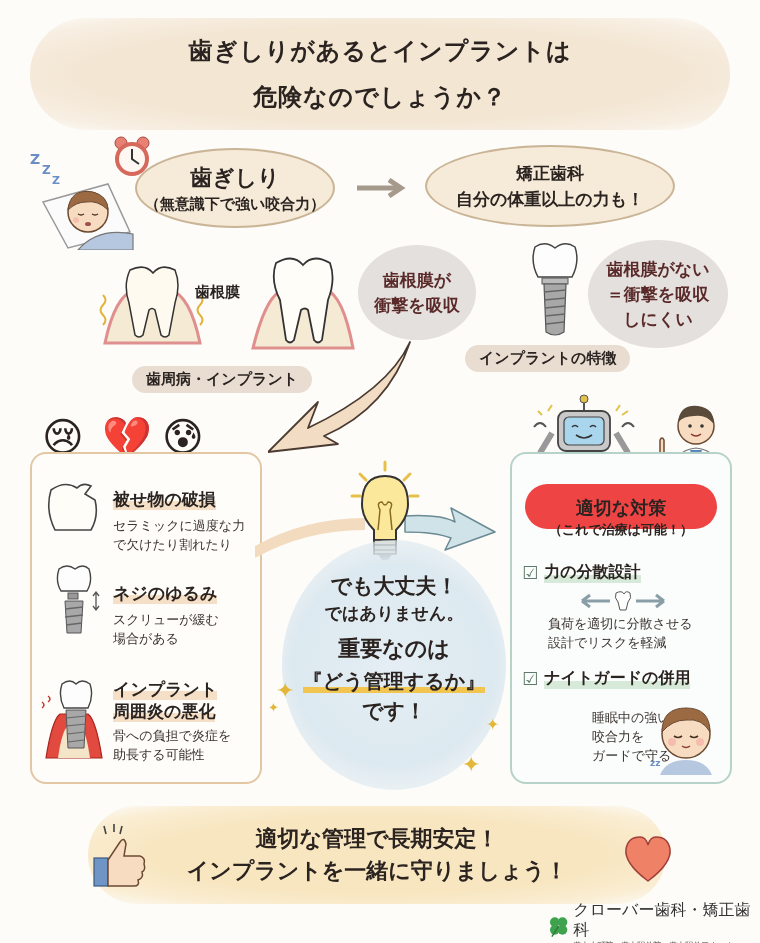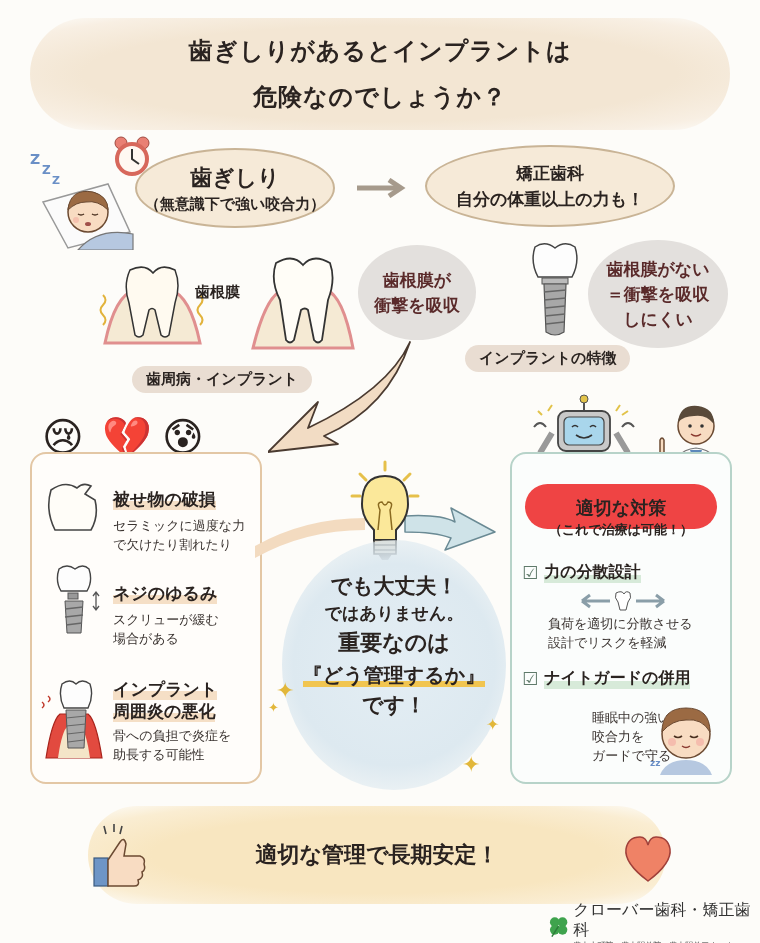--- a/index.html
+++ b/index.html
@@ -238,21 +238,21 @@
     <rect x="24" y="80" width="22" height="14" fill="#d8d0c0" stroke="#333" stroke-width="1.5"></rect>
     <path d="M24 85 H46 M24 90 H46" stroke="#333" stroke-width="1.2"></path>
     <path d="M28 94 L42 94 L38 100 L32 100Z" fill="#555"></path>
   </svg>
 </div>
 
 <div class="abs center-circle"></div>
 <div class="abs center-text" style="left:282px;top:572px;width:224px;">
   <div style="font-size:21px;line-height:28px;">でも大丈夫！</div>
   <div style="font-size:17px;line-height:26px;">ではありません。</div>
-  <div style="font-size:22px;line-height:34px;margin-top:0;">重要なのは</div>
+  <div style="font-size:22px;line-height:34px;margin-top:6px;">重要なのは</div>
   <div style="font-size:20px;line-height:30px;"><span style="background:linear-gradient(transparent 75%, #f1c550 75%);">『どう管理するか』</span></div>
   <div style="font-size:21px;line-height:30px;">です！</div>
 </div>
 <div class="abs" style="left:276px;top:678px;color:#e2b73a;font-size:22px;">✦</div>
 <div class="abs" style="left:268px;top:700px;color:#e2b73a;font-size:13px;">✦</div>
 <div class="abs" style="left:486px;top:715px;color:#e2b73a;font-size:16px;">✦</div>
 <div class="abs" style="left:462px;top:752px;color:#e2b73a;font-size:22px;">✦</div>
 
 <div class="abs" style="left:528px;top:393px;">
   <svg width="112" height="85" viewBox="0 0 112 85">
@@ -319,20 +319,21 @@
     <path d="M32 46 Q36 49 40 46" stroke="#8a3a30" stroke-width="1.4" fill="none"></path>
     <circle cx="22" cy="42" r="4" fill="#f4a8a0" opacity="0.6"></circle>
       <circle cx="50" cy="42" r="4" fill="#f4a8a0" opacity="0.6"></circle>
     <path d="M10 75 Q16 60 36 60 Q56 60 62 75Z" fill="#b6c8e0"></path>
     <text x="0" y="66" font-size="9" font-weight="bold" fill="#6a8fc6" font-family="DejaVu Sans">zz</text>
   </svg>
 </div>
 
 <div class="abs footer-banner">
   <div class="footer-line">適切な管理で長期安定！</div>
+  <div class="footer-line">インプラントを一緒に守りましょう！</div>
 </div>
 <div class="abs" style="left:92px;top:822px;">
   <svg width="56" height="70" viewBox="0 0 56 70">
     <path d="M12 4 L14 12 M22 2 V10 M30 4 L28 12" stroke="#444" stroke-width="1.6"></path>
     <rect x="2" y="36" width="14" height="28" fill="#6e95c6" stroke="#3a5a80" stroke-width="1.2"></rect>
     <path d="M16 38 L28 20 Q32 14 34 22 L32 34 L48 34 Q54 36 52 42 Q54 48 50 50 Q52 56 46 58 Q48 64 42 64 L16 64Z" fill="#f8dcc2" stroke="#6b4a32" stroke-width="1.5"></path>
   </svg>
 </div>
 <div class="abs" style="left:622px;top:835px;">
   <svg width="52" height="48" viewBox="0 0 52 48">

